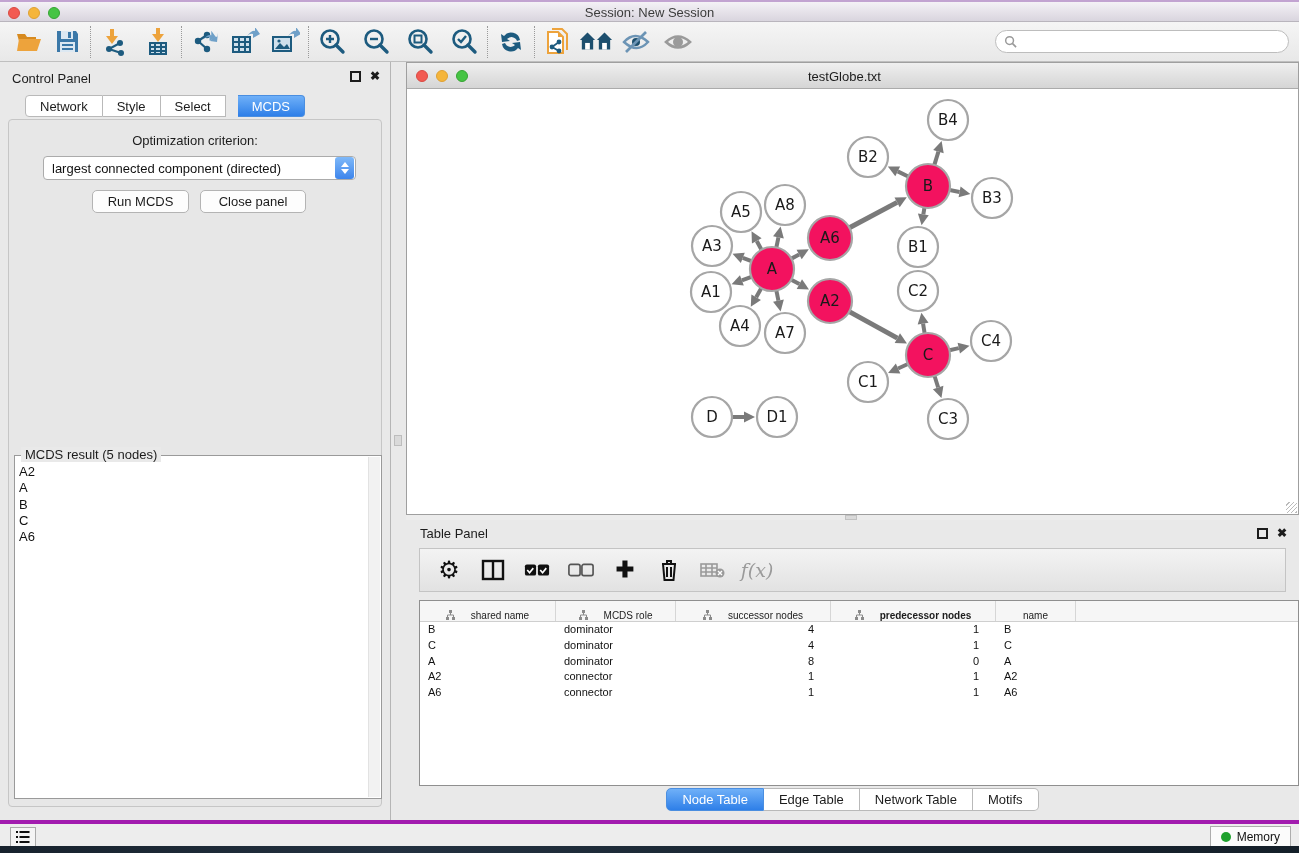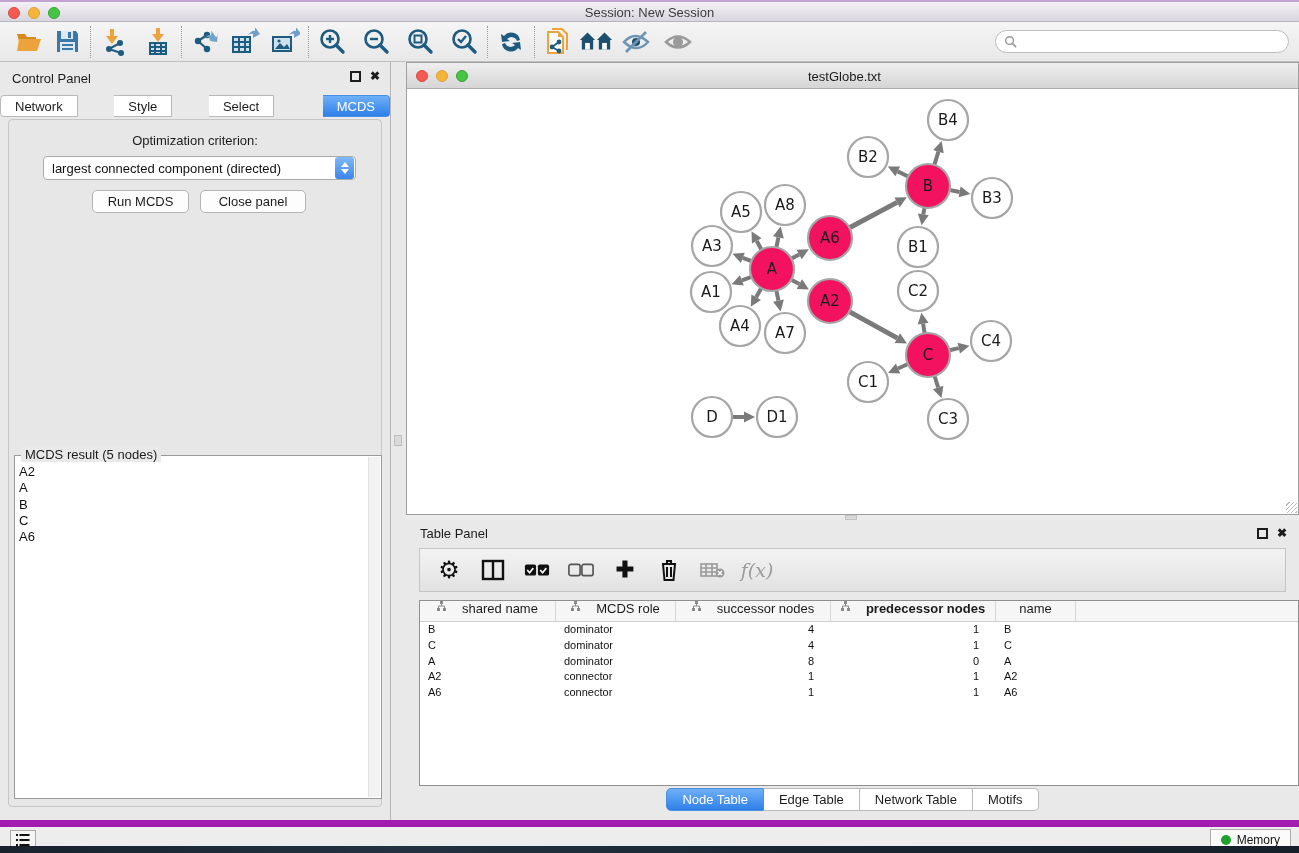--- a/index.html
+++ b/index.html
@@ -28,21 +28,21 @@
   .searchbox input { border:none; outline:none; flex:1; height:18px; font-size:12px; background:transparent; }
 
   
   .control-panel { position:absolute; left:0; top:62px; width:391px; height:758px; background:#E9E9E9; border-right:1px solid #B5B5B5; }
   .panel-header { position:relative; height:30px; }
   .panel-header .ph-title { position:absolute; left:12px; top:9px; font-size:13px; color:#1c1c1c; }
   .ph-icons { position:absolute; right:10px; top:9px; display:flex; gap:9px; align-items:center; }
   .float-box { width:11px; height:11px; border:2px solid #1c1c1c; display:inline-block; }
   .close-x { font-size:12px; font-weight:bold; color:#1c1c1c; line-height:11px; }
 
-  .tabrow { position:absolute; left:0; right:0; top:33px; display:flex; justify-content:space-between; }
+  .tabrow { position:absolute; left:0; right:0; top:33px; display:flex; justify-content:flex-start;padding-left:25px; }
   .tab { height:22px; padding:0 14px; font-size:13px; display:flex; align-items:center; background:#fff;
     border:1px solid #B9B9B9; border-left:none; color:#1c1c1c; }
   .tab:first-child { border-left:1px solid #B9B9B9; border-radius:4px 0 0 4px; }
   .tab:last-child { border-radius:0 4px 4px 0;margin-left:12px; }
   .tab.active { background:linear-gradient(#6FB0F8,#2E7FE8); color:#fff; border-color:#4A8EE0; }
 
   .cp-content { position:absolute; left:8px; top:57px; width:374px; height:688px;
     border:1px solid #C6C6C6; border-radius:4px; background:#E7E7E7; }
   .opt-label { position:absolute; left:0; right:0; top:71px; text-align:center; font-size:13px; color:#1c1c1c; }
   .criterion { position:absolute; left:43px; top:94px; width:313px; height:24px; background:#fff;
@@ -83,35 +83,35 @@
   .table-panel { position:absolute; left:406px; top:520px; width:893px; height:300px; background:#E9E9E9; }
   .table-panel .ph-title { position:absolute; left:14px; top:6px; font-size:13px; color:#1c1c1c; }
   .tp-toolbar { position:absolute; left:13px; top:28px; width:867px; height:44px;
     background:linear-gradient(#F3F3F3,#E2E2E2); border:1px solid #C4C4C4; display:flex; align-items:center; gap:18px; padding-left:16px; }
   .tp-icon { width:26px; height:26px; display:flex; align-items:center; justify-content:center; font-size:20px; color:#111; }
   .tp-icon.gray { color:#9a9a9a; }
   .fx { font-family:"DejaVu Serif", serif; font-style:italic; font-size:19px; color:#9a9a9a; }
 
   .data-table { position:absolute; left:13px; top:80px; width:880px; height:186px; background:#fff; border:1px solid #8F8F8F; }
   .dt-header { display:flex; height:21px; background:#F6F6F6; border-bottom:1px solid #CFCFCF; }
-  .dt-hcell { display:flex; align-items:flex-start; justify-content:center; gap:16px; font-size:13px; color:#1c1c1c;
+  .dt-hcell { display:flex; align-items:flex-end; justify-content:center; gap:16px; font-size:10px; color:#1c1c1c;
     border-right:1px solid #D6D6D6; height:100%; }
   .dt-row { display:flex; height:15.8px; }
   .dt-cell { font-size:11px; color:#111; padding:1px 8px 0 8px; white-space:nowrap; overflow:hidden; }
   .hier-icon { display:inline-block; }
 
   .tp-tabs { position:absolute; left:0; right:0; top:268px; display:flex; justify-content:center; }
   .tp-tab { height:23px; padding:0 15px; font-size:13px; display:flex; align-items:center; background:#fff;
     border:1px solid #B9B9B9; border-left:none; color:#1c1c1c; }
   .tp-tab:first-child { border-left:1px solid #B9B9B9; border-radius:5px 0 0 5px; }
   .tp-tab:last-child { border-radius:0 5px 5px 0; }
   .tp-tab.active { background:linear-gradient(#6FB0F8,#2E7FE8); color:#fff; border-color:#4A8EE0; }
 
   
-  .statusbar { position:absolute; left:0; top:820px; width:1299px; height:26px; background:#EDEDED; border-top:7px solid #a21caf; }
+  .statusbar { position:absolute; left:0; top:820px; width:1299px; height:26px; background:#EDEDED; border-top:4px solid #a21caf; }
   .list-btn { position:absolute; left:10px; top:3px; width:26px; height:20px; background:#F5F5F5; border:1px solid #ABABAB;
     display:flex; align-items:center; justify-content:center; }
   .memory-btn { position:absolute; right:8px; top:2px; height:21px; padding:0 10px; background:#FBFBFB; border:1px solid #ADADAD;
     display:flex; align-items:center; gap:6px; font-size:12px; color:#111; }
   .mem-dot { width:10px; height:10px; border-radius:50%; }
   .wallpaper { position:absolute; left:0; top:846px; width:1299px; height:7px;
     background:linear-gradient(90deg,#17222d,#233140 30%,#1a2733 60%,#141f29); }
 </style>
 </head>
 <body>

